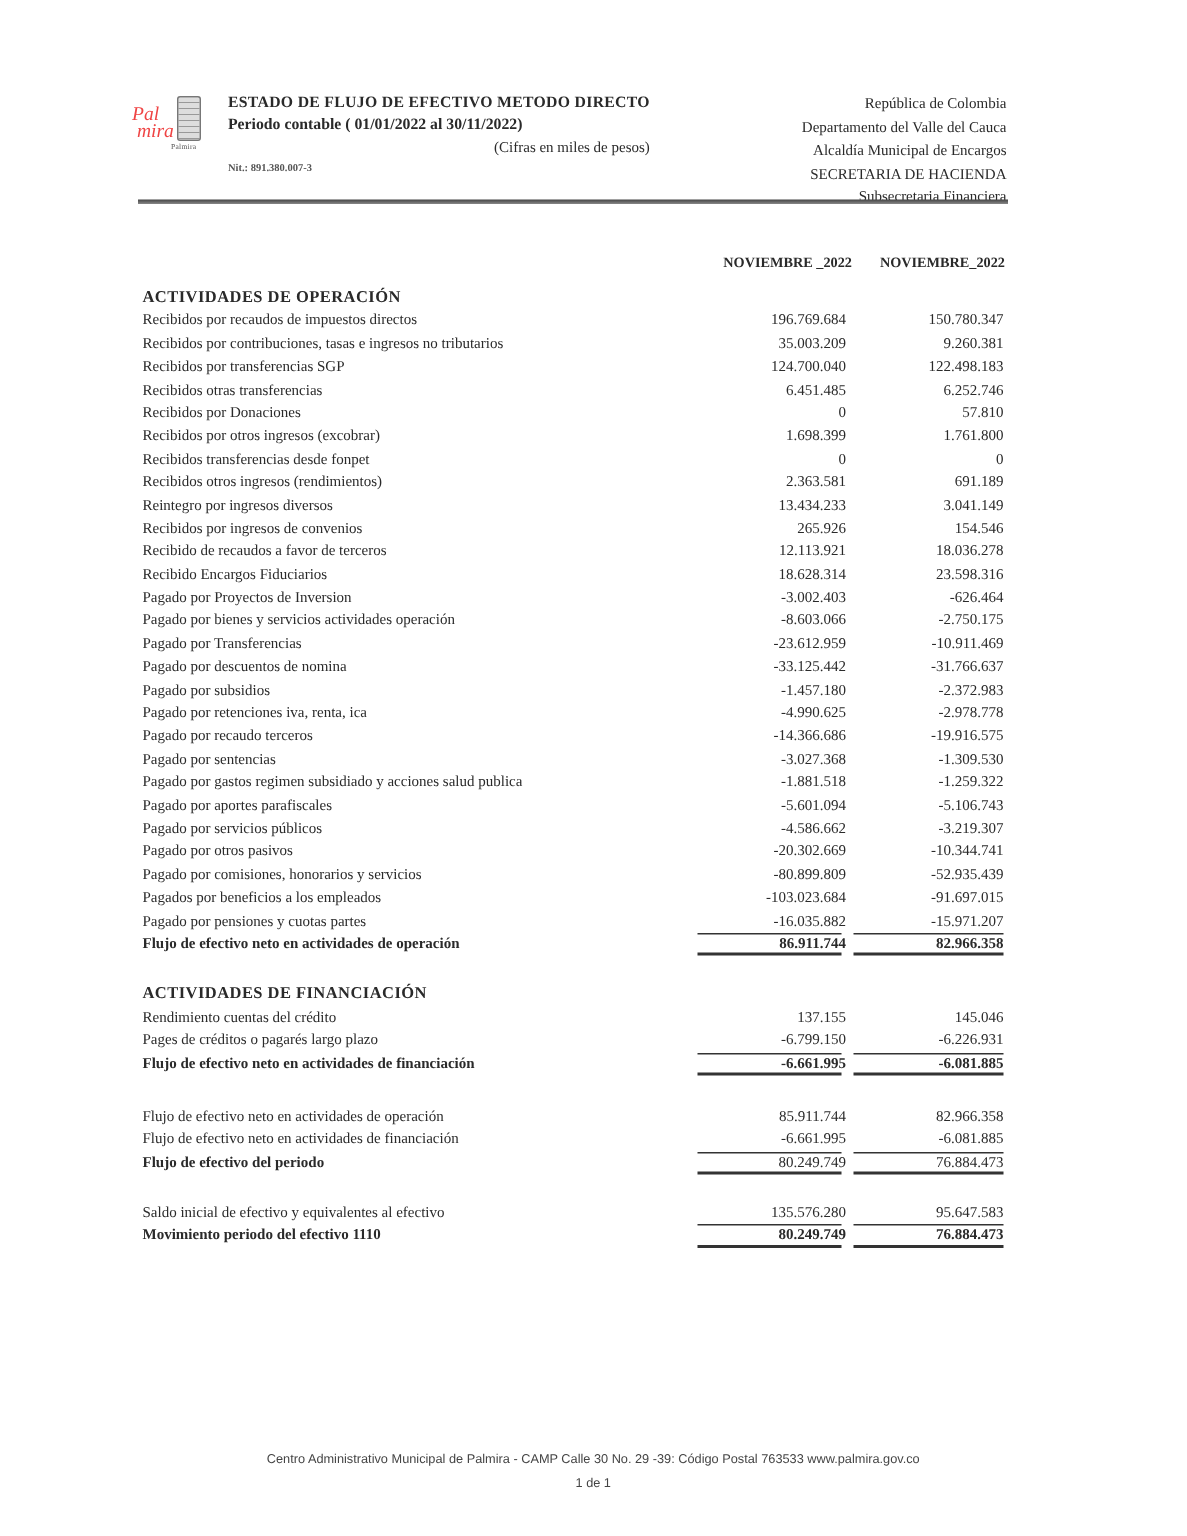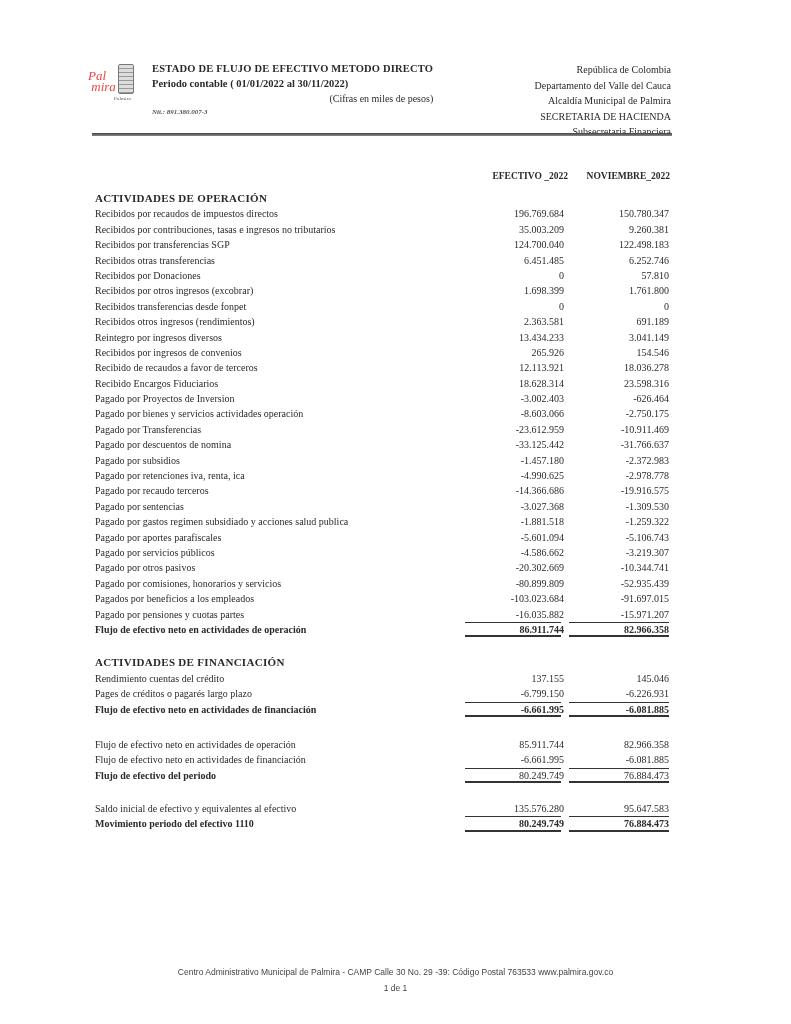--- a/index.html
+++ b/index.html
@@ -6,21 +6,21 @@
   body { width: 791px; height: 1024px; position: relative; overflow: hidden;
          font-family: "Liberation Serif", "DejaVu Serif", serif; color: #2a2a2a; }
   .logo { position: absolute; left: 88px; top: 62px; width: 58px; height: 46px; }
   .logo .script { position: absolute; left: 0; top: 8px; font-size: 13px; color: #ef4444; font-style: italic; line-height: 11px; }
   .logo .shield { position: absolute; left: 30px; top: 2px; width: 14px; height: 28px; border: 1px solid #777; border-radius: 2px; background: repeating-linear-gradient(180deg,#ddd 0 3px,#999 3px 4px); }
   .logo .cap { position: absolute; left: 26px; top: 34px; font-size: 5px; color: #555; letter-spacing: .2px; }
   .hdr-left { position: absolute; left: 152px; top: 62px; }
   .hdr-left .t1 { font-weight: bold; font-size: 10.5px; letter-spacing: .2px; line-height: 14px; }
   .hdr-left .t2 { font-weight: bold; font-size: 10.5px; line-height: 15px; }
   .hdr-left .t3 { font-size: 10px; line-height: 15px; text-align: right; }
-  .hdr-left .t4 { font-size: 7px; font-weight: bold; line-height: 12px; color: #555; font-style: italic; }
+  .hdr-left .t4 { font-size: 7px; font-weight: bold; line-height: 12px; color: #555; }
   .hdr-right { position: absolute; right: 120px; top: 62px; text-align: right; font-size: 10px; line-height: 15.5px; }
   .hdr-right .b { font-weight: normal; }
   .hdr-rule { position: absolute; left: 92px; top: 133px; width: 580px; height: 3px; background: linear-gradient(180deg,#444,#888); }
   .colhead { position: absolute; top: 171px; font-weight: bold; font-size: 9.5px; text-align: right; }
   .ch1 { left: 470px; width: 98px; }
   .ch2 { left: 574px; width: 96px; }
   .rows { position: absolute; left: 95px; top: 191px; width: 580px; }
   .row { position: relative; height: 15.4px; font-size: 10px; line-height: 15.4px; white-space: nowrap; }
   .row .lbl { position: absolute; left: 0; }
   .row .v1 { position: absolute; right: 111px; text-align: left; }
@@ -49,28 +49,28 @@
 <div class="hdr-left">
   <div class="t1">ESTADO DE  FLUJO DE EFECTIVO METODO DIRECTO</div>
   <div class="t2">Periodo contable  ( 01/01/2022  al  30/11/2022)</div>
   <div class="t3">(Cifras en miles de pesos)</div>
   <div class="t4">Nit.: 891.380.007-3</div>
 </div>
 
 <div class="hdr-right">
   <div>República de Colombia</div>
   <div>Departamento del Valle del Cauca</div>
-  <div>Alcaldía Municipal de Palmira</div>
+  <div>Alcaldía Municipal de Encargos</div>
   <div class="b">SECRETARIA DE HACIENDA</div>
   <div>Subsecretaria Financiera</div>
 </div>
 
 <div class="hdr-rule"></div>
 
-<div class="colhead ch1">EFECTIVO _2022</div>
+<div class="colhead ch1">NOVIEMBRE _2022</div>
 <div class="colhead ch2">NOVIEMBRE_2022</div>
 
 <div class="rows" id="rows">
     <div class="row section">
       <span class="lbl">ACTIVIDADES DE OPERACIÓN</span>
     </div>
     <div class="row ">
       <span class="lbl">Recibidos por recaudos de  impuestos directos</span>
       <span class="v1">196.769.684</span>
       <span class="v2">150.780.347</span>

